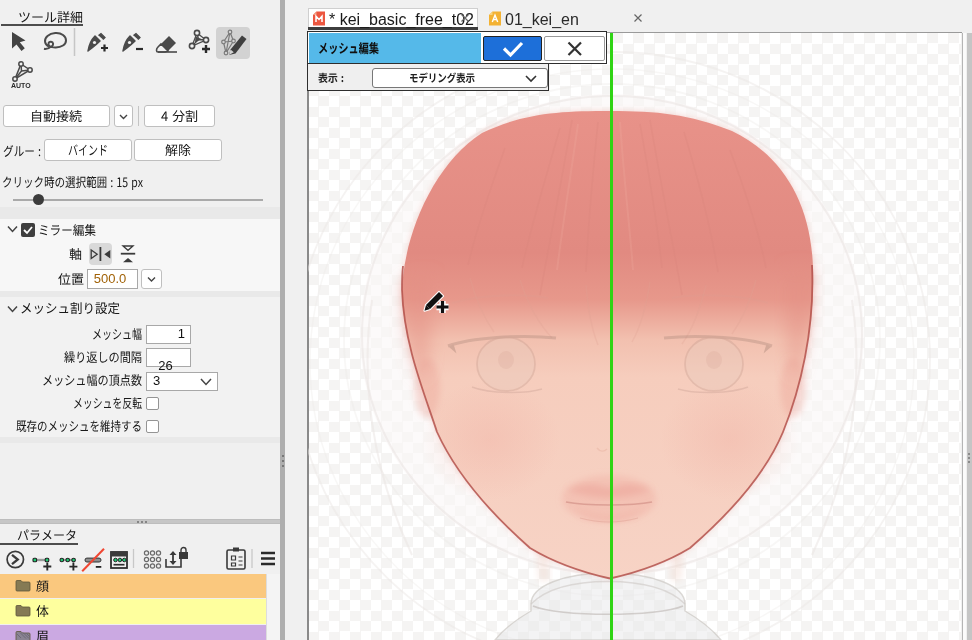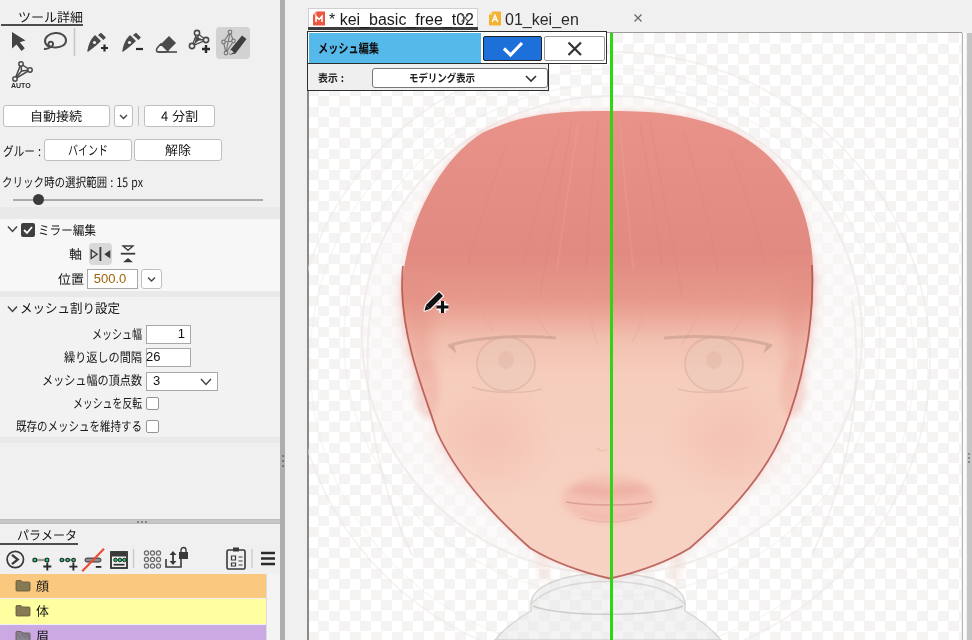--- a/index.html
+++ b/index.html
@@ -162,21 +162,21 @@
       </g>
     </svg>
 <div class="abs" style="left:146px;top:325px;width:45px;height:19px;background:#fff;border:1px solid #a8a8a8"></div>
     <div class="abs" style="left:146px;top:325px;width:39px;height:19px;font-size:13px;line-height:18px;text-align:right;color:#111">1</div>
 <svg style="position:absolute;left:64.0px;top:349.0px;overflow:visible" width="80" height="18" viewBox="0 -13 80 18">
       <g transform="scale(0.8571,1)">
         <path d="M7.3 -9.8H10.0V-8.4H7.3ZM6.4 -10.5V-7.7H10.9V-10.5ZM6.0 -6.5H7.5V-5.1H6.0ZM9.8 -6.5H11.4V-5.1H9.8ZM3.8 -3.4C4.1 -2.6 4.4 -1.6 4.5 -0.9L5.3 -1.2C5.2 -1.8 4.8 -2.9 4.5 -3.6ZM1.2 -3.5C1.0 -2.4 0.8 -1.3 0.4 -0.5C0.6 -0.4 1.0 -0.2 1.1 -0.1C1.5 -0.9 1.8 -2.2 2.0 -3.4ZM5.1 -3.3V-2.5H7.4C6.7 -1.5 5.6 -0.6 4.5 -0.2C4.7 0.0 5.0 0.3 5.1 0.5C6.3 -0.0 7.4 -1.1 8.2 -2.3V1.0H9.1V-2.3C9.8 -1.2 10.9 -0.1 11.9 0.5C12.1 0.3 12.4 -0.1 12.6 -0.2C11.6 -0.7 10.5 -1.6 9.8 -2.5H12.3V-3.3H9.1V-4.4H12.2V-7.2H9.0V-4.4H8.3V-7.2H5.3V-4.4H8.2V-3.3ZM0.4 -5.1 0.5 -4.2 2.5 -4.4V1.0H3.4V-4.5L4.1 -4.6C4.3 -4.3 4.3 -4.0 4.4 -3.7L5.1 -4.0C5.0 -4.8 4.5 -5.9 4.0 -6.7L3.3 -6.5C3.5 -6.1 3.7 -5.7 3.8 -5.3L2.2 -5.2C3.0 -6.3 4.0 -7.8 4.8 -9.0L4.0 -9.4C3.6 -8.7 3.1 -7.9 2.6 -7.1C2.4 -7.4 2.2 -7.7 1.9 -7.9C2.4 -8.7 2.9 -9.7 3.4 -10.6L2.5 -10.9C2.3 -10.2 1.8 -9.2 1.4 -8.5L1.0 -8.9L0.5 -8.3C1.1 -7.7 1.7 -6.9 2.1 -6.3C1.8 -5.9 1.5 -5.5 1.2 -5.2Z M17.4 -10.3 16.3 -10.3C16.2 -9.9 16.2 -9.6 16.2 -9.2C16.0 -8.1 15.8 -6.2 15.8 -5.0C15.8 -4.1 15.8 -3.4 15.9 -2.9L16.9 -3.0C16.8 -3.6 16.8 -4.1 16.9 -4.6C17.0 -6.3 18.5 -8.7 20.2 -8.7C21.5 -8.7 22.2 -7.2 22.2 -5.1C22.2 -1.9 20.0 -0.7 17.2 -0.3L17.8 0.7C21.0 0.1 23.3 -1.5 23.3 -5.1C23.3 -7.9 22.1 -9.6 20.3 -9.6C18.7 -9.6 17.3 -8.0 16.8 -6.6C16.9 -7.6 17.1 -9.3 17.4 -10.3Z M26.7 -10.0C27.5 -9.4 28.5 -8.5 28.8 -7.9L29.6 -8.5C29.2 -9.2 28.3 -10.0 27.5 -10.6ZM29.2 -5.8H26.6V-4.9H28.3V-1.6C27.7 -1.0 27.0 -0.5 26.4 -0.1L26.9 0.9C27.6 0.4 28.2 -0.2 28.8 -0.8C29.7 0.3 30.9 0.7 32.6 0.8C34.1 0.8 36.8 0.8 38.2 0.8C38.2 0.5 38.4 -0.0 38.5 -0.2C37.0 -0.1 34.0 -0.1 32.6 -0.2C31.1 -0.2 29.9 -0.7 29.2 -1.6ZM31.0 -10.3V-7.3C31.0 -5.6 30.8 -3.3 29.6 -1.7C29.8 -1.6 30.2 -1.3 30.4 -1.1C31.6 -2.7 31.9 -4.9 31.9 -6.7H32.2C32.7 -5.3 33.3 -4.2 34.1 -3.2C33.3 -2.5 32.4 -2.0 31.4 -1.6C31.6 -1.4 31.8 -1.1 32.0 -0.8C33.0 -1.2 33.9 -1.8 34.7 -2.5C35.6 -1.7 36.6 -1.1 37.8 -0.7C38.0 -1.0 38.3 -1.4 38.5 -1.6C37.3 -1.9 36.3 -2.4 35.4 -3.2C36.4 -4.3 37.2 -5.6 37.6 -7.4L37.0 -7.6L36.8 -7.6H31.9V-9.4H38.0V-10.3ZM36.4 -6.7C36.0 -5.6 35.5 -4.6 34.7 -3.9C34.1 -4.7 33.5 -5.6 33.1 -6.7Z M43.4 -10.1 42.1 -10.1C42.2 -9.8 42.2 -9.3 42.2 -8.8C42.2 -7.4 42.1 -4.2 42.1 -2.2C42.1 -0.1 43.4 0.7 45.2 0.7C48.1 0.7 49.8 -1.0 50.7 -2.2L49.9 -3.1C49.0 -1.7 47.7 -0.4 45.3 -0.4C44.0 -0.4 43.1 -0.9 43.1 -2.3C43.1 -4.3 43.2 -7.3 43.3 -8.8C43.3 -9.2 43.4 -9.7 43.4 -10.1Z M58.2 -8.3C58.0 -7.1 57.8 -5.9 57.5 -4.8C56.8 -2.6 56.1 -1.8 55.5 -1.8C54.9 -1.8 54.2 -2.5 54.2 -4.1C54.2 -5.9 55.7 -8.0 58.2 -8.3ZM59.3 -8.4C61.5 -8.2 62.7 -6.6 62.7 -4.6C62.7 -2.3 61.1 -1.1 59.4 -0.7C59.1 -0.7 58.7 -0.6 58.3 -0.6L58.9 0.4C62.0 0.0 63.8 -1.8 63.8 -4.5C63.8 -7.2 61.9 -9.3 58.8 -9.3C55.7 -9.3 53.1 -6.9 53.1 -4.0C53.1 -1.9 54.3 -0.6 55.5 -0.6C56.7 -0.6 57.7 -1.9 58.5 -4.6C58.9 -5.8 59.1 -7.1 59.3 -8.4Z M73.0 -2.2V-0.9H69.9V-2.2ZM73.0 -3.0H69.9V-4.1H73.0ZM69.1 -4.9V0.5H69.9V-0.2H73.9V-4.9ZM70.0 -7.8V-6.6H67.1V-7.8ZM70.0 -8.5H67.1V-9.6H70.0ZM75.9 -7.8V-6.6H73.0V-7.8ZM75.9 -8.5H73.0V-9.6H75.9ZM76.4 -10.4H72.1V-5.9H75.9V-0.3C75.9 -0.0 75.8 0.0 75.6 0.1C75.4 0.1 74.6 0.1 73.8 0.0C73.9 0.3 74.1 0.8 74.1 1.0C75.2 1.0 75.9 1.0 76.3 0.9C76.8 0.7 76.9 0.4 76.9 -0.2V-10.4ZM66.2 -10.4V1.1H67.1V-5.9H70.9V-10.4Z M84.7 -8.0H88.4V-6.6H84.7ZM83.7 -8.7V-5.9H89.4V-8.7ZM83.0 -10.2V-9.4H90.2V-10.2ZM84.6 -2.0V-1.3H86.1V0.8H86.9V-1.3H88.5V-2.0ZM89.2 -4.4V-3.3L89.2 -3.3C89.2 -3.3 89.1 -3.3 88.9 -3.3C88.8 -3.3 88.1 -3.3 87.9 -3.3C87.6 -3.3 87.6 -3.3 87.6 -3.5V-4.4ZM82.9 -5.1V1.0H83.8V-4.4H85.3C85.2 -3.5 84.8 -3.1 83.8 -2.8C84.0 -2.7 84.2 -2.4 84.2 -2.3C85.4 -2.7 85.9 -3.3 86.0 -4.4H86.9V-3.5C86.9 -2.8 87.1 -2.7 87.9 -2.7C88.0 -2.7 88.9 -2.7 89.0 -2.7L89.2 -2.7V0.0C89.2 0.2 89.2 0.2 89.0 0.2C88.9 0.2 88.5 0.2 87.9 0.2C88.1 0.4 88.2 0.8 88.2 1.0C89.0 1.0 89.4 1.0 89.7 0.9C90.1 0.7 90.1 0.5 90.1 0.0V-5.1ZM79.0 -10.4V1.0H79.9V-9.5H81.5C81.2 -8.6 80.9 -7.4 80.5 -6.5C81.4 -5.4 81.6 -4.5 81.6 -3.8C81.6 -3.5 81.5 -3.1 81.4 -3.0C81.3 -2.9 81.1 -2.8 81.0 -2.8C80.8 -2.8 80.6 -2.8 80.3 -2.9C80.4 -2.6 80.5 -2.2 80.5 -2.0C80.8 -2.0 81.1 -2.0 81.3 -2.0C81.6 -2.1 81.8 -2.1 82.0 -2.2C82.3 -2.5 82.5 -3.1 82.5 -3.7C82.5 -4.5 82.3 -5.5 81.4 -6.6C81.8 -7.6 82.2 -9.0 82.6 -10.0L82.0 -10.4L81.8 -10.4Z" fill="#1a1a1a"></path>
       </g>
     </svg>
 <div class="abs" style="left:146px;top:348px;width:45px;height:19px;background:#fff;border:1px solid #a8a8a8"></div>
-    <div class="abs" style="left:146px;top:348px;width:39px;height:19px;font-size:13px;line-height:18px;text-align:left;color:#111">26</div>
+    <div class="abs" style="left:146px;top:357px;width:39px;height:19px;font-size:13px;line-height:18px;text-align:center;color:#111">26</div>
 <svg style="position:absolute;left:42.0px;top:372.0px;overflow:visible" width="102" height="18" viewBox="0 -13 102 18">
       <g transform="scale(0.8547,1)">
         <path d="M3.7 -7.9 3.0 -7.1C4.2 -6.3 5.7 -5.3 6.6 -4.5C5.4 -2.9 3.8 -1.5 1.5 -0.4L2.4 0.4C4.6 -0.8 6.3 -2.3 7.5 -3.8C8.6 -2.8 9.6 -1.9 10.5 -0.8L11.4 -1.7C10.4 -2.7 9.3 -3.7 8.2 -4.7C9.0 -5.9 9.7 -7.4 10.1 -8.5C10.2 -8.8 10.4 -9.2 10.5 -9.5L9.3 -9.9C9.3 -9.6 9.2 -9.2 9.1 -8.9C8.7 -7.8 8.2 -6.6 7.3 -5.4C6.3 -6.2 4.8 -7.2 3.7 -7.9Z M19.3 -7.5 18.3 -7.2C18.6 -6.6 19.2 -4.9 19.3 -4.3L20.3 -4.7C20.1 -5.3 19.5 -7.0 19.3 -7.5ZM24.0 -6.8 22.9 -7.1C22.7 -5.4 22.0 -3.8 21.1 -2.7C20.0 -1.3 18.4 -0.3 16.8 0.1L17.7 1.0C19.2 0.4 20.7 -0.6 21.9 -2.1C22.9 -3.3 23.4 -4.7 23.8 -6.1C23.8 -6.3 23.9 -6.5 24.0 -6.8ZM16.3 -6.8 15.3 -6.5C15.5 -6.0 16.3 -4.2 16.5 -3.5L17.4 -3.9C17.2 -4.6 16.5 -6.3 16.3 -6.8Z M29.9 -10.0 29.3 -9.1C30.1 -8.7 31.5 -7.7 32.1 -7.3L32.7 -8.2C32.2 -8.6 30.7 -9.6 29.9 -10.0ZM28.0 -0.7 28.6 0.4C29.8 0.1 31.6 -0.5 32.9 -1.2C34.9 -2.5 36.8 -4.1 37.9 -5.9L37.2 -7.0C36.2 -5.1 34.5 -3.4 32.3 -2.2C31.0 -1.5 29.4 -0.9 28.0 -0.7ZM27.9 -7.1 27.4 -6.2C28.2 -5.8 29.6 -4.9 30.2 -4.4L30.8 -5.3C30.2 -5.7 28.7 -6.6 27.9 -7.1Z M40.9 -1.2V-0.1C41.3 -0.1 41.6 -0.1 42.0 -0.1C42.7 -0.1 48.4 -0.1 49.1 -0.1C49.4 -0.1 49.9 -0.1 50.1 -0.1V-1.2C49.9 -1.1 49.4 -1.1 49.1 -1.1H47.8C48.0 -2.3 48.4 -4.9 48.5 -5.8C48.5 -5.9 48.5 -6.1 48.6 -6.2L47.8 -6.6C47.7 -6.5 47.3 -6.5 47.1 -6.5C46.4 -6.5 43.7 -6.5 43.2 -6.5C42.9 -6.5 42.5 -6.5 42.2 -6.6V-5.5C42.5 -5.5 42.8 -5.5 43.2 -5.5C43.6 -5.5 46.5 -5.5 47.3 -5.5C47.3 -4.8 46.9 -2.2 46.7 -1.1H42.0C41.6 -1.1 41.2 -1.2 40.9 -1.2Z M57.6 -10.2V-9.4H64.4V-10.2ZM59.1 -7.7H62.8V-6.2H59.1ZM58.3 -8.5V-5.5H63.7V-8.5ZM52.9 -8.4V-1.6H53.6V-7.6H54.6V1.0H55.4V-7.6H56.4V-2.7C56.4 -2.6 56.4 -2.6 56.3 -2.6C56.2 -2.6 56.0 -2.6 55.6 -2.6C55.8 -2.4 55.9 -2.0 55.9 -1.8C56.4 -1.8 56.7 -1.8 56.9 -1.9C57.1 -2.1 57.2 -2.4 57.2 -2.7V-8.4H55.4V-10.9H54.6V-8.4ZM58.6 -1.5H60.4V-0.2H58.6ZM63.3 -1.5V-0.2H61.3V-1.5ZM58.6 -2.3V-3.7H60.4V-2.3ZM63.3 -2.3H61.3V-3.7H63.3ZM57.7 -4.5V1.0H58.6V0.6H63.3V1.0H64.2V-4.5Z M71.2 -8.3C71.0 -7.1 70.8 -5.9 70.5 -4.8C69.8 -2.6 69.1 -1.8 68.5 -1.8C67.9 -1.8 67.2 -2.5 67.2 -4.1C67.2 -5.9 68.7 -8.0 71.2 -8.3ZM72.3 -8.4C74.5 -8.2 75.7 -6.6 75.7 -4.6C75.7 -2.3 74.1 -1.1 72.4 -0.7C72.1 -0.7 71.7 -0.6 71.3 -0.6L71.9 0.4C75.0 0.0 76.8 -1.8 76.8 -4.5C76.8 -7.2 74.9 -9.3 71.8 -9.3C68.7 -9.3 66.1 -6.9 66.1 -4.0C66.1 -1.9 67.3 -0.6 68.5 -0.6C69.7 -0.6 70.7 -1.9 71.5 -4.6C71.9 -5.8 72.1 -7.1 72.3 -8.4Z M84.7 -5.5H89.0V-4.2H84.7ZM84.7 -3.5H89.0V-2.2H84.7ZM84.7 -7.4H89.0V-6.2H84.7ZM85.2 -1.2C84.6 -0.7 83.2 -0.0 82.1 0.3C82.3 0.5 82.6 0.8 82.7 1.0C83.9 0.7 85.2 -0.0 86.1 -0.7ZM87.3 -0.6C88.2 -0.2 89.4 0.6 89.9 1.1L90.7 0.5C90.1 -0.0 89.0 -0.7 88.1 -1.2ZM78.5 -10.1V-9.2H80.6V-0.6C80.6 -0.4 80.5 -0.3 80.3 -0.3C80.1 -0.3 79.4 -0.3 78.7 -0.3C78.8 -0.1 78.9 0.4 79.0 0.6C80.0 0.6 80.6 0.6 81.0 0.4C81.4 0.3 81.5 0.0 81.5 -0.6V-9.2H83.1V-10.1ZM83.8 -8.2V-1.4H90.0V-8.2H86.9L87.3 -9.5H90.5V-10.3H83.4V-9.5H86.2C86.2 -9.0 86.0 -8.6 85.9 -8.2Z M94.1 -6.0H100.9V-3.7H94.1ZM95.4 -1.7C95.6 -0.8 95.7 0.3 95.7 0.9L96.7 0.8C96.7 0.2 96.5 -0.9 96.3 -1.7ZM98.1 -1.7C98.5 -0.8 98.9 0.2 99.0 0.9L100.0 0.7C99.8 0.0 99.4 -1.1 99.0 -1.8ZM100.8 -1.8C101.4 -0.9 102.1 0.2 102.4 0.9L103.4 0.5C103.0 -0.2 102.3 -1.3 101.6 -2.1ZM93.3 -2.0C92.9 -1.1 92.2 0.0 91.5 0.6L92.4 1.0C93.1 0.3 93.8 -0.8 94.2 -1.8ZM93.2 -7.0V-2.8H101.9V-7.0H97.9V-8.6H102.8V-9.5H97.9V-10.9H96.9V-7.0Z M109.7 -10.7C109.5 -10.2 109.0 -9.4 108.7 -8.9L109.4 -8.6C109.7 -9.0 110.1 -9.7 110.5 -10.3ZM105.1 -10.3C105.4 -9.8 105.8 -9.0 105.9 -8.6L106.7 -8.9C106.5 -9.4 106.2 -10.1 105.8 -10.6ZM112.2 -10.9C111.8 -8.6 111.1 -6.4 110.0 -5.1C110.3 -4.9 110.7 -4.6 110.8 -4.4C111.2 -4.9 111.5 -5.4 111.8 -6.0C112.1 -4.7 112.5 -3.5 113.0 -2.4C112.3 -1.4 111.4 -0.6 110.3 -0.0C109.9 -0.3 109.4 -0.7 108.8 -1.0C109.3 -1.6 109.6 -2.3 109.7 -3.2H110.9V-4.0H107.4L107.8 -4.9L107.6 -5.0H108.2V-6.9C108.8 -6.4 109.6 -5.8 110.0 -5.5L110.5 -6.2C110.2 -6.4 108.7 -7.3 108.2 -7.7V-7.7H110.9V-8.5H108.2V-10.9H107.3V-8.5H104.6V-7.7H107.0C106.4 -6.9 105.4 -6.1 104.4 -5.7C104.6 -5.5 104.9 -5.1 105.0 -4.9C105.8 -5.4 106.6 -6.1 107.3 -6.9V-5.0L106.9 -5.1L106.4 -4.0H104.5V-3.2H106.0C105.6 -2.5 105.3 -1.8 105.0 -1.3L105.8 -1.0L106.0 -1.4C106.5 -1.2 106.9 -1.0 107.3 -0.8C106.7 -0.3 105.7 0.0 104.5 0.2C104.7 0.4 104.9 0.8 105.0 1.0C106.4 0.7 107.4 0.3 108.2 -0.3C108.8 0.0 109.3 0.4 109.7 0.7L110.0 0.4C110.2 0.6 110.4 0.9 110.4 1.1C111.7 0.4 112.7 -0.4 113.5 -1.4C114.1 -0.4 114.9 0.5 115.9 1.0C116.1 0.8 116.4 0.4 116.6 0.2C115.6 -0.4 114.7 -1.2 114.1 -2.4C114.9 -3.8 115.4 -5.5 115.7 -7.6H116.5V-8.5H112.7C112.9 -9.3 113.0 -10.0 113.2 -10.8ZM107.0 -3.2H108.8C108.6 -2.5 108.4 -1.9 108.0 -1.4C107.5 -1.7 107.0 -1.9 106.4 -2.1ZM112.4 -7.6H114.7C114.4 -6.0 114.1 -4.6 113.5 -3.4C113.0 -4.7 112.6 -6.1 112.4 -7.6Z" fill="#1a1a1a"></path>
       </g>
     </svg>
 <div class="abs" style="left:146px;top:371.5px;width:72px;height:19px;background:#fff;border:1px solid #a8a8a8"></div>
 <div class="abs" style="left:153px;top:371.5px;width:40px;height:19px;font-size:13px;line-height:18px;color:#111">3</div>
 <svg class="abs" style="left:196px;top:371.5px" width="22" height="19">
       <path d="M5 7 L10 12.5 L15 7" stroke="#444" fill="none" stroke-width="1.5"></path>
     </svg>

